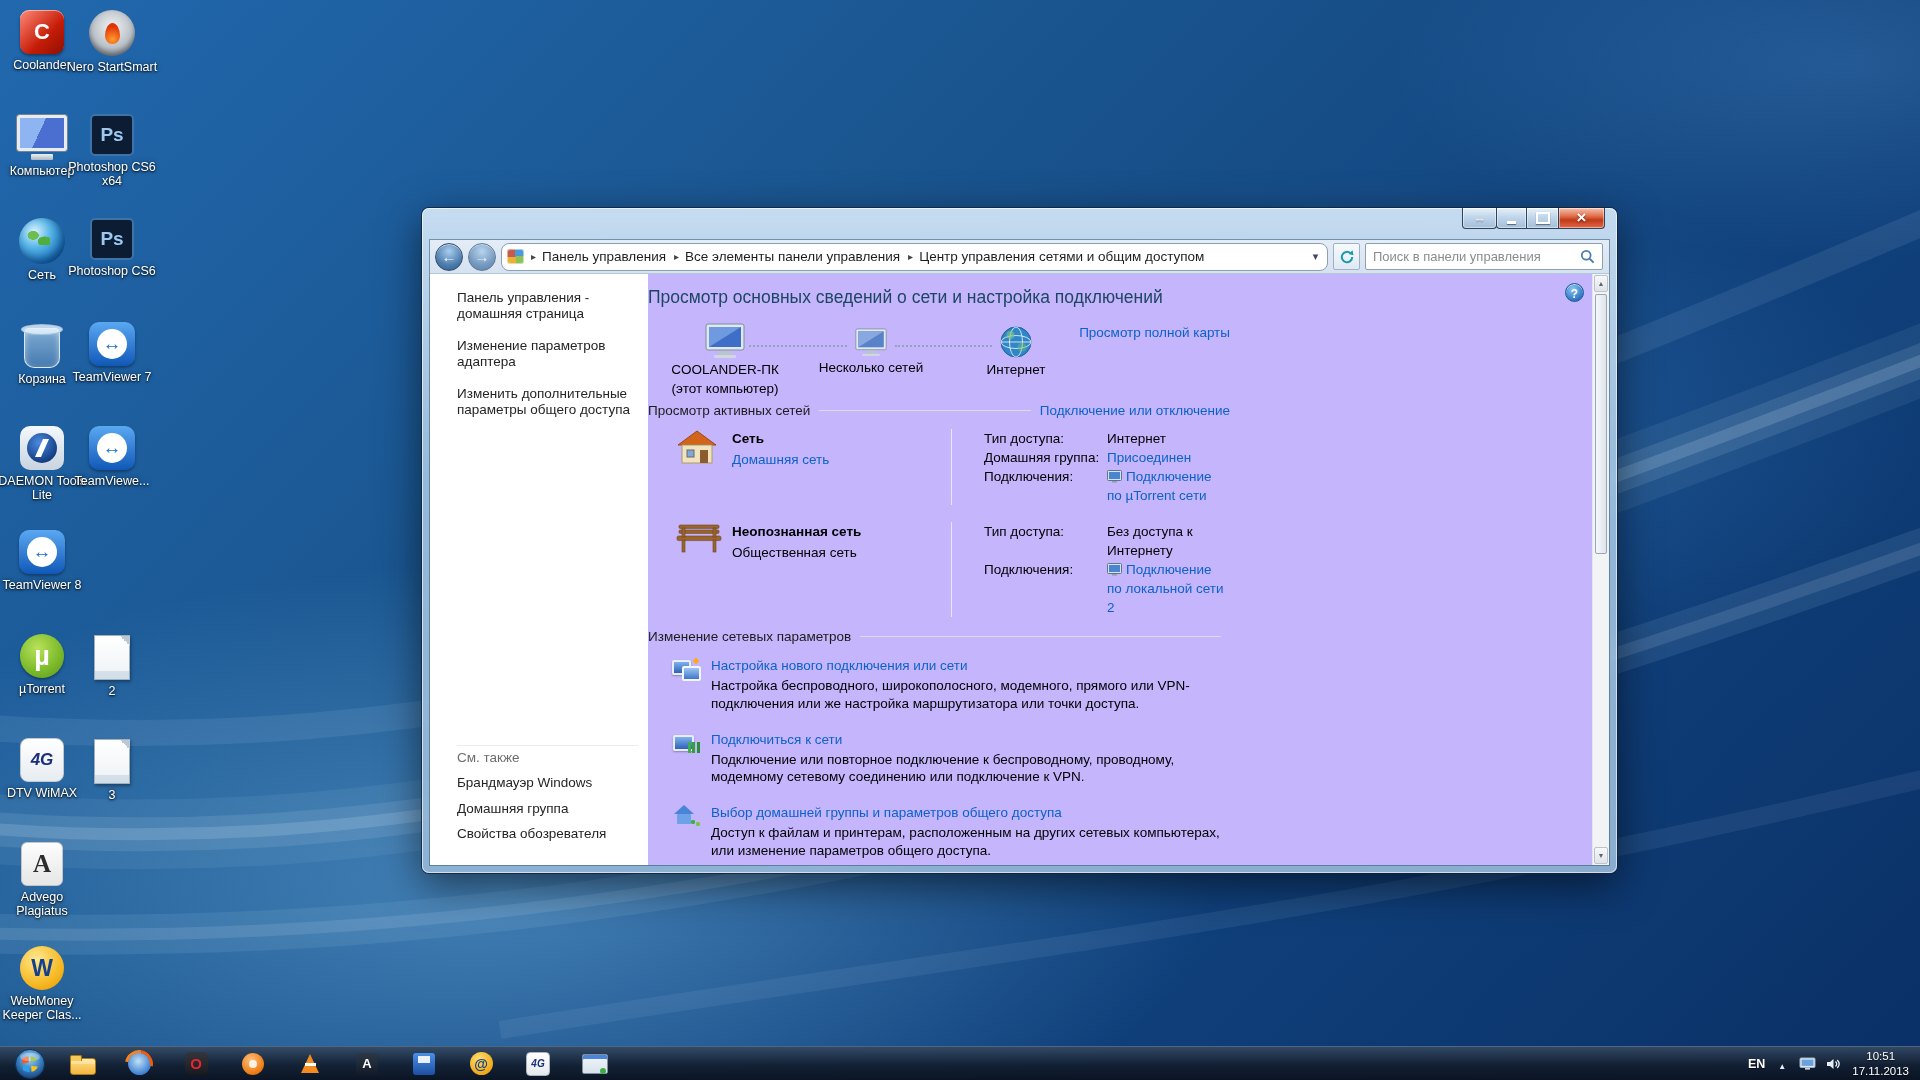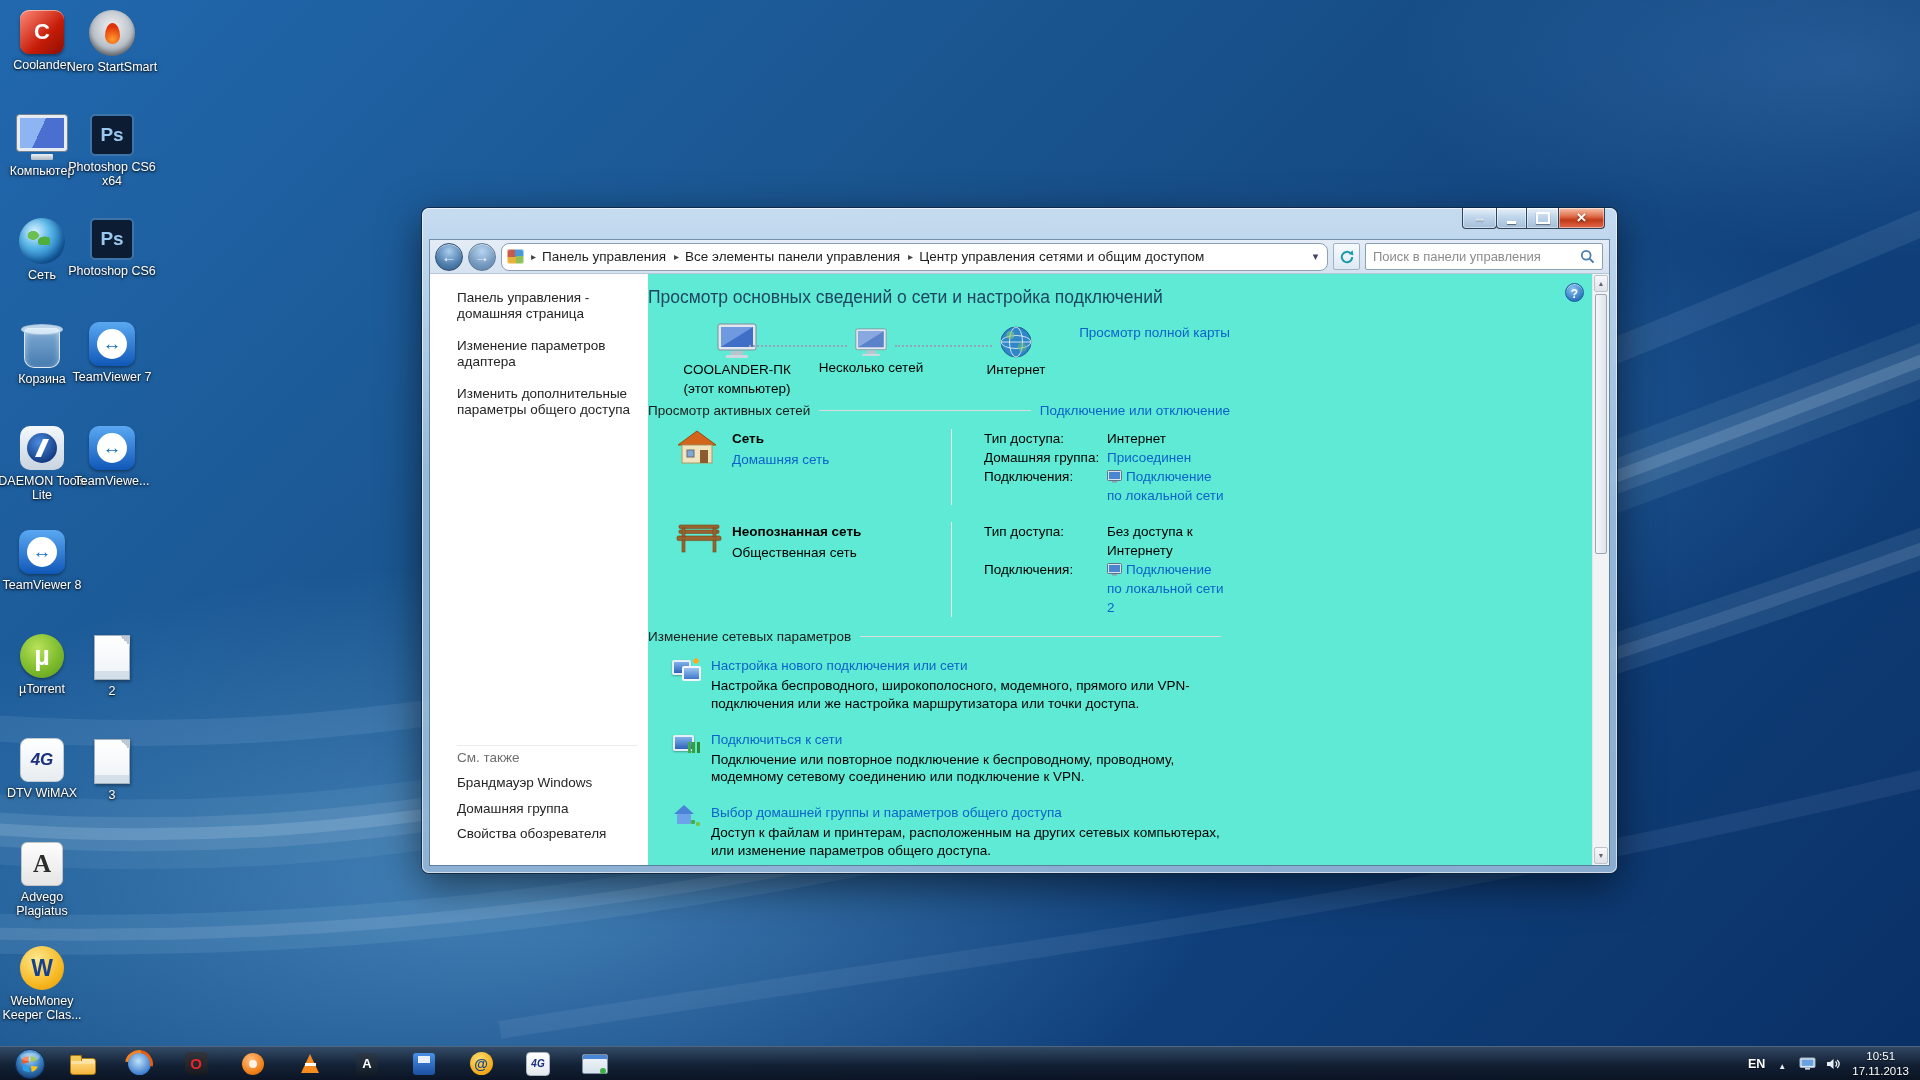--- a/index.html
+++ b/index.html
@@ -88,28 +88,28 @@
   .searchbox{width:238px;height:27px;flex:none;background:#fff;border:1px solid #8aa0b5;border-radius:2px;display:flex;align-items:center;padding:0 7px;margin-right:1px}
   .search-ph{flex:1;font-size:13px;color:#8c8c8c;overflow:hidden;white-space:nowrap}
 
   .win-body{flex:1;display:flex;min-height:0}
   .sidebar{width:218px;flex:none;background:#fff;padding:16px 10px 14px 27px;font-size:13.5px;color:#252525;display:flex;flex-direction:column}
   .side-item{margin-bottom:15px;line-height:1.22;cursor:pointer}
   .see-also{margin-top:auto;border-top:1px solid #ececec;padding-top:4px}
   .see-also-label{color:#6d6d6d;margin-bottom:10px}
   .see-item{margin-bottom:9px;line-height:1.2;cursor:pointer}
 
-  .content-area{flex:1;position:relative;background:#5eead4;overflow:hidden}
+  .content-area{flex:1;position:relative;background:#c4b5fd;overflow:hidden}
   .main-col{width:582px;padding-top:13px}
   .page-title{font-size:17.5px;font-weight:normal;color:var(--c-heading,#1e4662);margin-bottom:15px}
 
   .netmap{position:relative;height:74px;margin-bottom:3px}
   .map-node{position:absolute;top:0;width:140px;text-align:center;cursor:pointer}
   .map-node svg{display:block;margin:0 auto}
-  .n1{left:19px}.n2{left:153px;padding-top:5px}.n3{left:298px;padding-top:2px}
+  .n1{left:7px}.n2{left:153px;padding-top:5px}.n3{left:298px;padding-top:2px}
   .map-label{font-size:13.5px;color:#000;line-height:1.2;margin-top:3px}
   .map-conn{position:absolute;top:22px;border-top:2px dotted #93a5b5}
   .c1{left:101px;width:98px}.c2{left:247px;width:97px}
   .fullmap-link{position:absolute;right:0;top:2px;font-size:13.5px;color:var(--c-link,#0c62c9);cursor:pointer}
 
   .section-hdr{display:flex;align-items:center;margin-top:6px}
   .hdr-label{font-size:13.5px;color:#1c1c1c;flex:none}
   .hdr-line{flex:1;height:1px;background:#dcdcdc;margin:0 9px}
   .hdr-link{flex:none;font-size:13.5px;color:var(--c-link,#0c62c9);cursor:pointer}
 
@@ -442,21 +442,21 @@
                       </span>
                     </div>
 
                     <div class="det-row">
                       <span class="det-label">Подключения:</span>
                       <span class="det-value" data-link="true" data-has-icon="true">
                         <svg class="mini-mon" width="15" height="13" viewBox="0 0 15 13">
                           <rect x="0.5" y="0.5" width="14" height="10" rx="1" fill="#d7e2ec" stroke="#5f7488"></rect>
                           <rect x="2" y="2" width="11" height="7" fill="#4a86d0"></rect>
                           <rect x="5" y="11" width="5" height="1.6" fill="#8fa0b0"></rect>
-                        </svg><span class="det-text">Подключение по локальной сети</span>
+                        </svg><span class="det-text">Подключение по µTorrent сети</span>
                       </span>
                     </div>
                   </div>
               </div>
 
               <div class="net-row" data-nicon="bench">
                 <div class="net-left">
                   <span class="net-ic">
                     
                     <svg class="ic-bench" width="46" height="32" viewBox="0 0 46 30">

